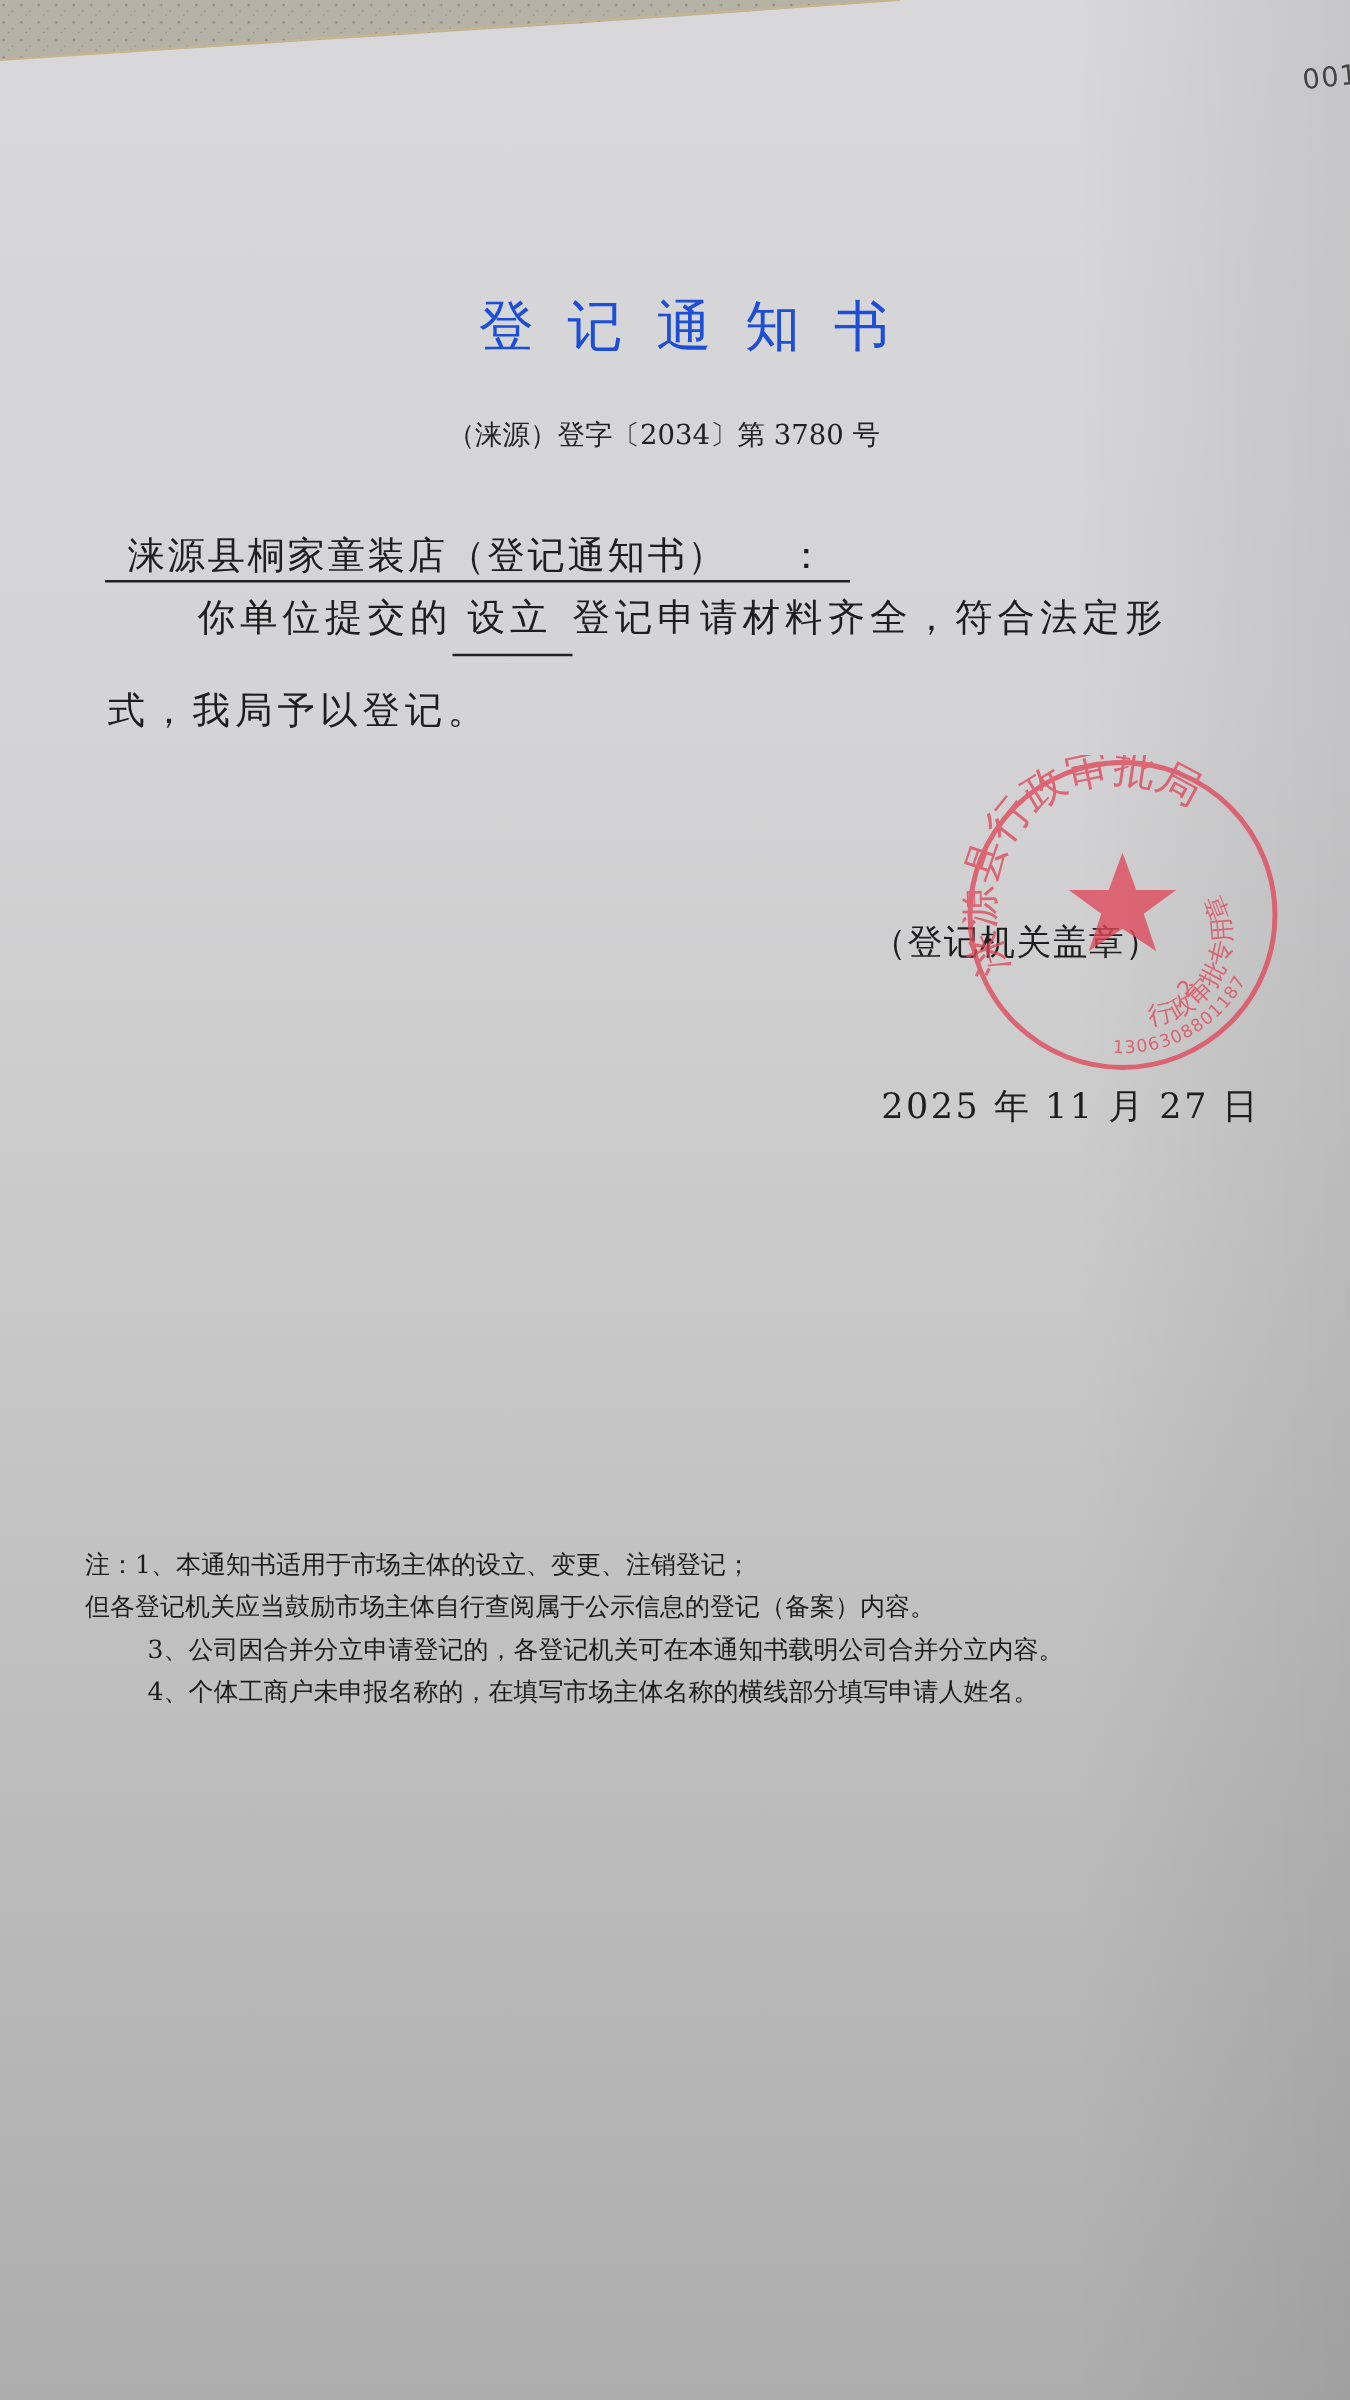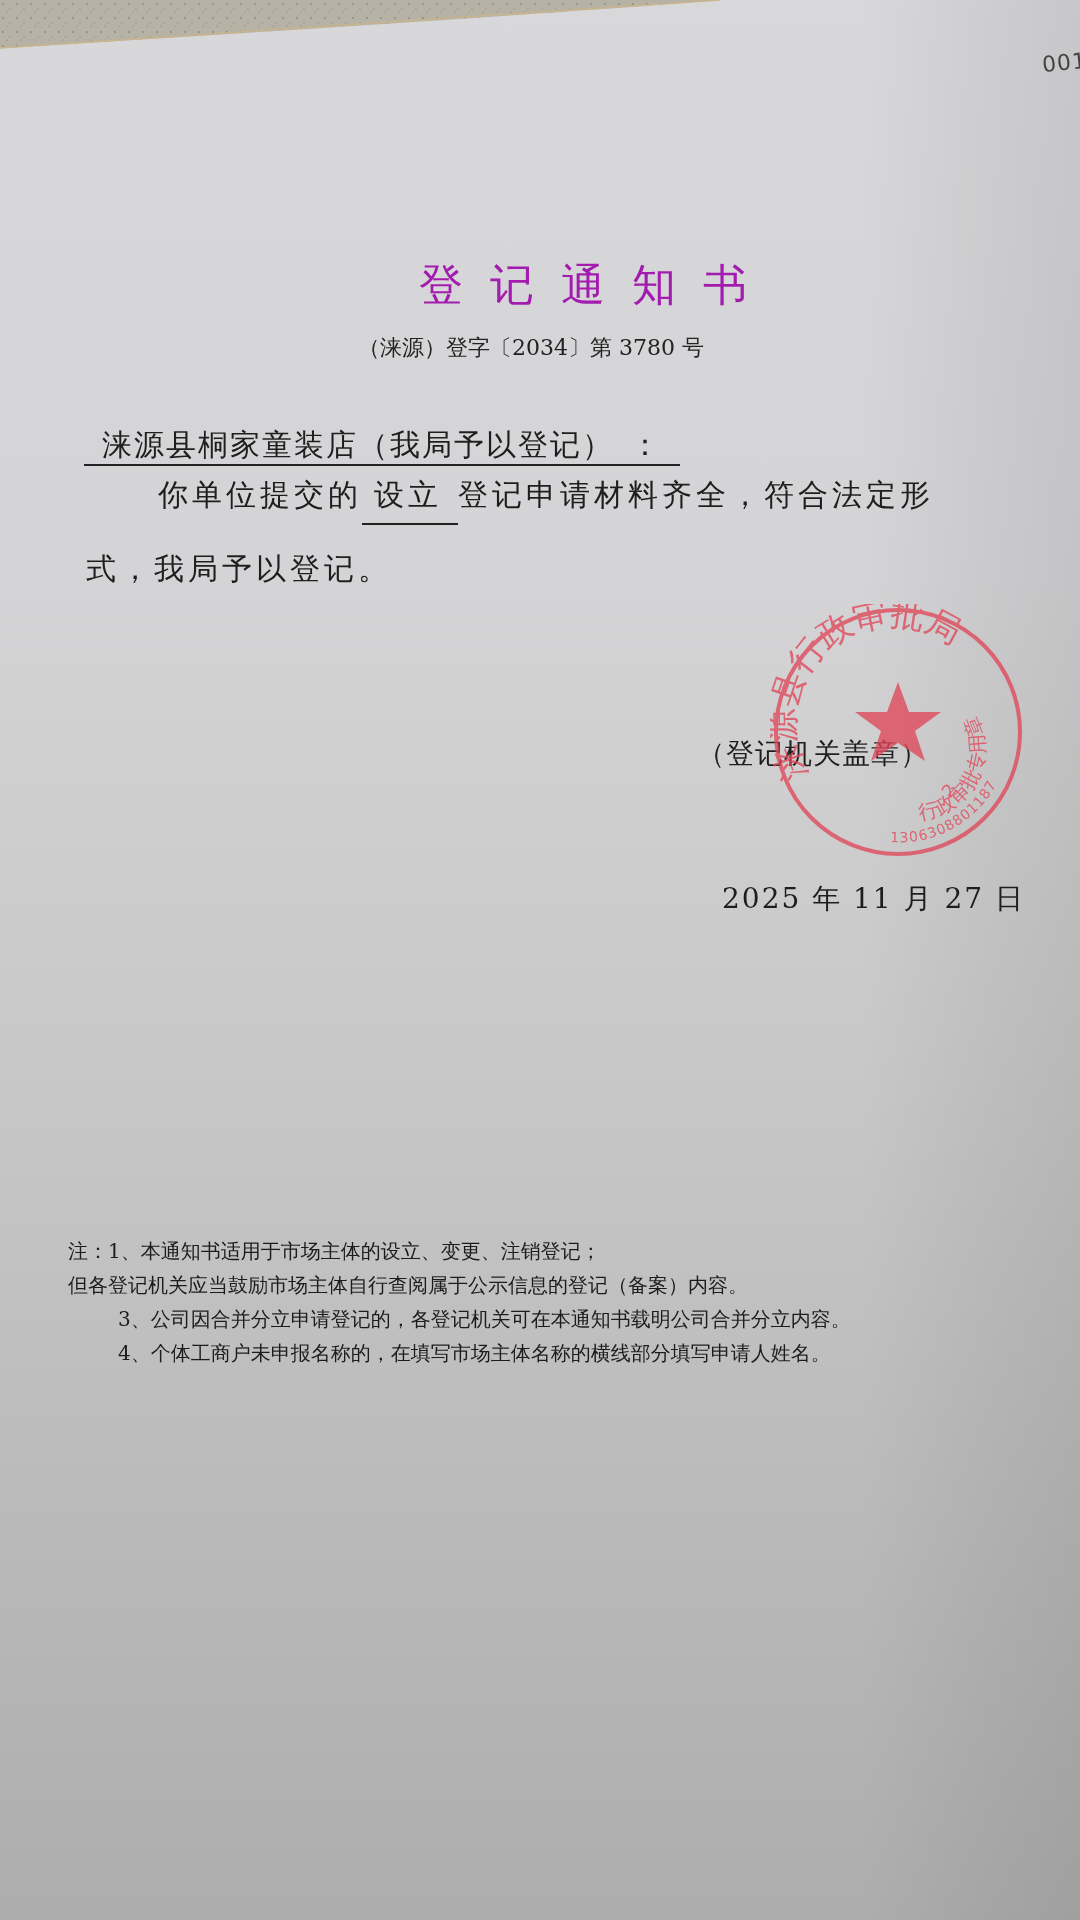--- a/index.html
+++ b/index.html
@@ -18,41 +18,41 @@
     position: absolute; left: 0; top: 0; width: 1080px; height: 60px;
   }
   .counter svg { display: block; }
   .handwritten {
     position: absolute; left: 1042px; top: 50px; font-size: 22px; color: #444;
     font-family: "DejaVu Sans", sans-serif; transform: rotate(-6deg);
     letter-spacing: 1px;
   }
   .abs { position: absolute; white-space: nowrap; }
   .title {
-    left: 383px; top: 256px; font-size: 44px; letter-spacing: 27px;
-    font-family: "DejaVu Sans", sans-serif; font-weight: normal; color: #a21caf; margin-left: 36px;
+    left: 383px; top: 232px; font-size: 44px; letter-spacing: 27px;
+    font-family: "DejaVu Sans", sans-serif; font-weight: normal; color: #1d4ed8;
   }
   .docno {
     left: 358px; top: 333px; font-size: 22px; color: #222;
   }
   .recipient {
     left: 84px; top: 428px; width: 596px; font-size: 30px; letter-spacing: 2px;
     border-bottom: 2px solid #222; padding-left: 18px; box-sizing: border-box; height: 38px; line-height: 34px;
   }
   .recipient .colon { position: absolute; right: 18px; top: 0; }
   .body-line {
     font-size: 30px; letter-spacing: 4px; line-height: 34px;
   }
   .line2 { left: 158px; top: 478px; }
   .line3 { left: 86px; top: 552px; }
   .blank {
     display: inline-block; border-bottom: 2px solid #222; padding: 0 16px 12px 12px; line-height: 32px;
   }
   .seal-label { left: 697px; top: 735px; font-size: 28px; letter-spacing: 1px; }
-  .date { left: 722px; top: 866px; font-size: 28px; letter-spacing: 2px; margin-top: 14px; }
+  .date { left: 705px; top: 866px; font-size: 28px; letter-spacing: 2px; }
   .stamp {
     position: absolute; left: 770px; top: 604px; width: 256px; height: 256px;
     opacity: 0.78;
   }
   .notes {
     left: 68px; top: 1234px; font-size: 20px; line-height: 34px; color: #1c1c1c; white-space: normal; width: 1000px;
   }
   .notes div { white-space: nowrap; }
   .indent { padding-left: 50px; }
 </style>
@@ -75,21 +75,21 @@
 </div>
 
 <div class="shade-right"></div>
 
 <div class="handwritten">001</div>
 
 <div class="abs title">登记通知书</div>
 <div class="abs docno">（涞源）登字〔2034〕第 3780 号</div>
 
 <div class="abs recipient">
-  <span>涞源县桐家童装店（我局予以登记）</span>
+  <span>涞源县桐家童装店（登记通知书）</span>
   <span class="colon">：</span>
 </div>
 
 <div class="abs body-line line2">
   <span>你单位提交的</span><span class="blank">设立</span><span>登记申请材料齐全，符合法定形</span>
 </div>
 <div class="abs body-line line3">式，我局予以登记。</div>
 
 <div class="abs seal-label">（登记机关盖章）</div>
 

